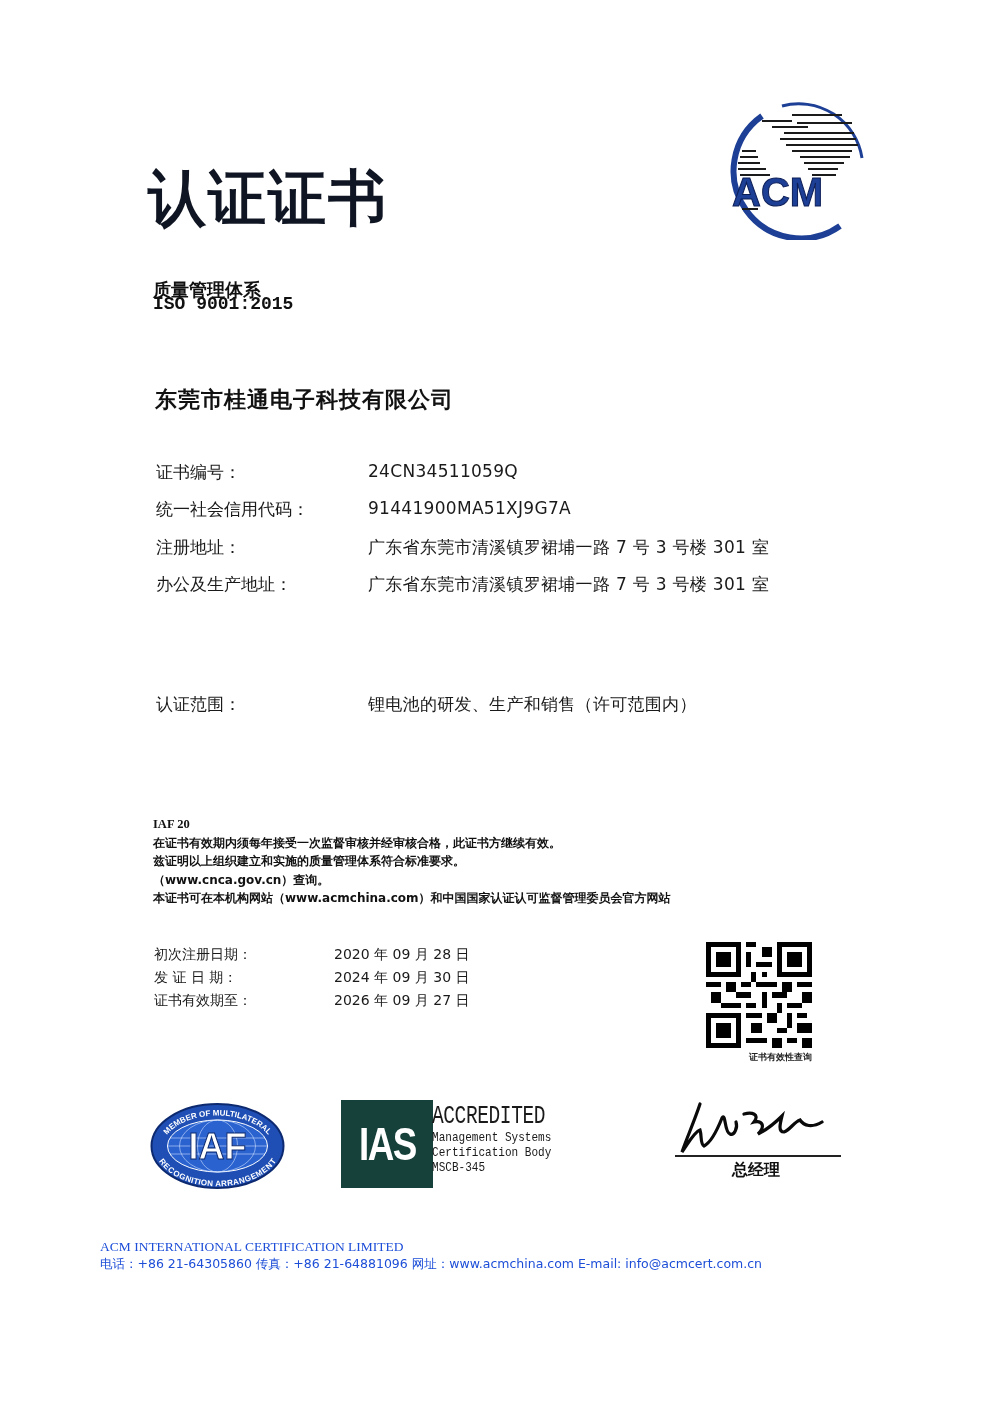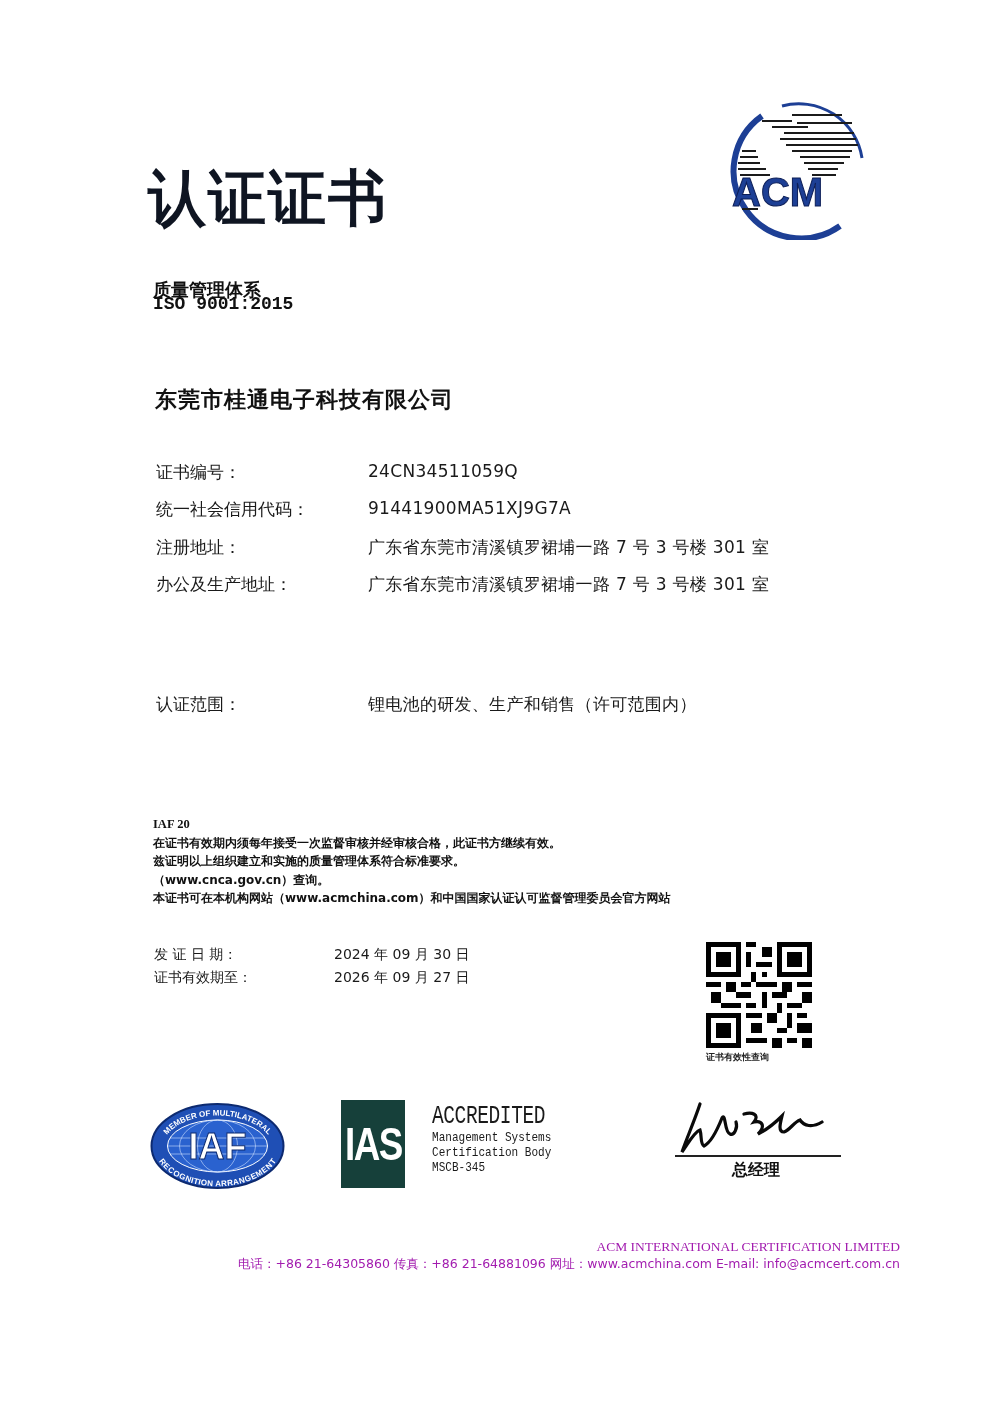--- a/index.html
+++ b/index.html
@@ -26,38 +26,38 @@
     .row .val { letter-spacing: 0.3px; }
     .iaf-text {
       left: 153px; top: 815px; font-size: 12.5px; font-weight: bold; line-height: 18.5px;
       color:#111; font-family: "Liberation Serif", "DejaVu Serif", serif;
     }
     .iaf-text .cn { font-family: "DejaVu Sans", sans-serif; font-size: 12px; }
     .dates { left: 154px; top: 943px; font-size: 14px; line-height: 23px; color:#1a1a1a; }
     .dates .d-row { display:flex; }
     .dates .d-lbl { width: 180px; }
     .qr { left: 706px; top: 942px; width: 106px; height: 106px; }
-    .qr-cap { left: 706px; top: 1051px; width: 106px; text-align:left; font-size: 9px; font-weight:bold; color:#222; }
+    .qr-cap { left: 706px; top: 1051px; width: 106px; text-align:right; font-size: 9px; font-weight:bold; color:#222; }
     .iaf-logo { left: 150px; top: 1103px; width: 135px; height: 86px; }
     .ias-box {
-      left: 341px; top: 1100px; width: 64px; height: 88px; background: #16403a;
+      left: 341px; top: 1100px; width: 92px; height: 88px; background: #16403a;
       display:flex; align-items:center; justify-content:center;
     }
     .ias-box span {
       color:#fff; font-family:"Liberation Sans", sans-serif; font-weight:bold;
       font-size: 46px; letter-spacing: -2px; transform: scaleX(0.8); display:inline-block;
     }
     .ias-text { left: 432px; top: 1104px; font-family:Liberation Mono, monospace; color:#1a1a1a; }
     .ias-text .big { font-size: 25px; letter-spacing: -0.5px; transform: scaleX(0.78); transform-origin:left; display:block; line-height: 26px; }
     .ias-text .small { font-size: 13px; line-height: 15px; transform: scaleX(0.85); transform-origin:left; display:block; }
     .signature { left: 672px; top: 1092px; width: 180px; height: 70px; }
     .sign-line { left: 675px; top: 1155px; width: 166px; height: 1.5px; background:#222; }
     .sign-title { left: 732px; top: 1160px; font-size: 16px; font-weight: bold; color:#111; }
     .footer {
-      left: 100px; top: 1238px; width: 800px; text-align:right; color:#a21caf;
+      left: 100px; top: 1238px; width: 800px; text-align:left; color:#1d4ed8;
       font-family: "Liberation Serif", "DejaVu Serif", serif; font-size: 13.5px; line-height: 17px;
     }
     .footer .cn { font-family: "DejaVu Sans", sans-serif; font-size: 12.5px; }
     .acm-logo { left: 722px; top: 98px; width: 146px; height: 142px; }
   </style>
 </head>
 <body>
 
 <div class="abs acm-logo">
   <svg width="146" height="142" viewBox="0 0 146 142">
@@ -117,20 +117,24 @@
 
 <div class="abs iaf-text">
   <div>IAF 20</div>
   <div class="cn">在证书有效期内须每年接受一次监督审核并经审核合格，此证书方继续有效。</div>
   <div class="cn">兹证明以上组织建立和实施的质量管理体系符合标准要求。</div>
   <div class="cn">（www.cnca.gov.cn）查询。</div>
   <div class="cn">本证书可在本机构网站（www.acmchina.com）和中国国家认证认可监督管理委员会官方网站</div>
 </div>
 
 <div class="abs dates">
+  <div class="d-row">
+    <span class="d-lbl">初次注册日期：</span>
+    <span>2020 年 09 月 28 日</span>
+  </div>
   <div class="d-row">
     <span class="d-lbl">发 证 日 期：</span>
     <span>2024 年 09 月 30 日</span>
   </div>
   <div class="d-row">
     <span class="d-lbl">证书有效期至：</span>
     <span>2026 年 09 月 27 日</span>
   </div>
 </div>
 

